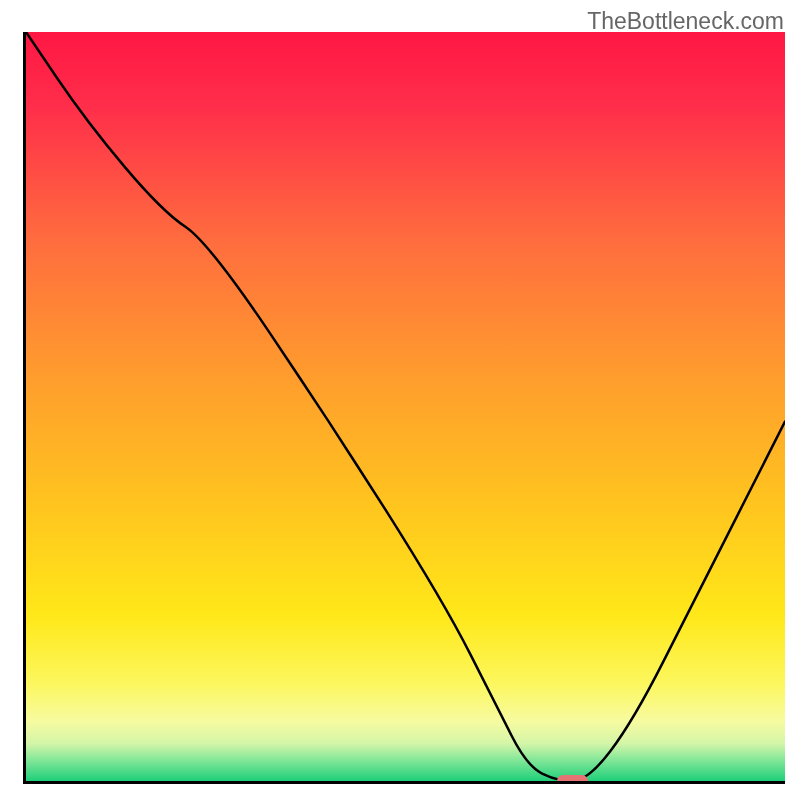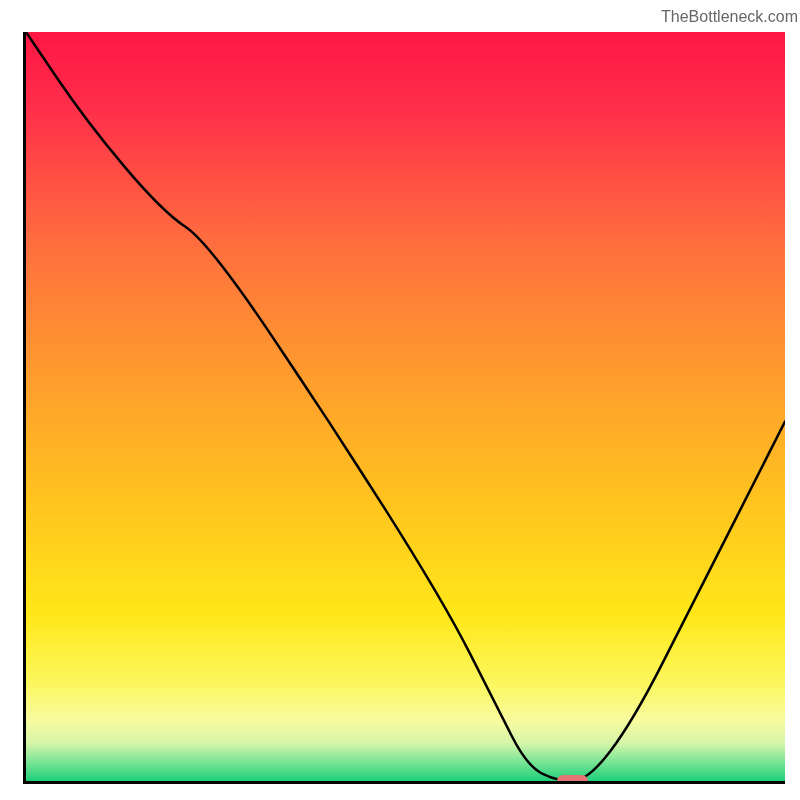--- a/index.html
+++ b/index.html
@@ -12,23 +12,23 @@
     font-family: Arial, sans-serif;
   }
   .container {
     width: 800px;
     height: 800px;
     position: relative;
   }
   .watermark {
     position: absolute;
     top: 8px;
-    right: 2px;
+    right: 16px;
     color: #666;
-    font-size: 16px;
+    font-size: 23px;
     font-weight: 500;
     z-index: 10;
   }
   .plot-area {
     position: absolute;
     left: 23px;
     top: 32px;
     width: 759px;
     height: 749px;
     border-left: 3px solid #000;

